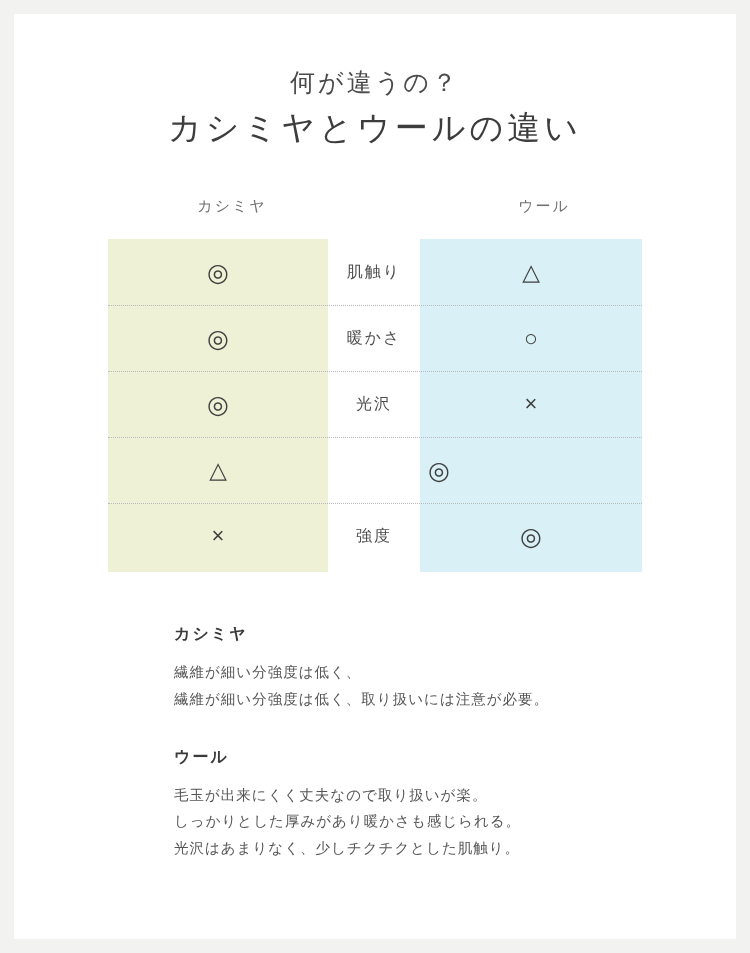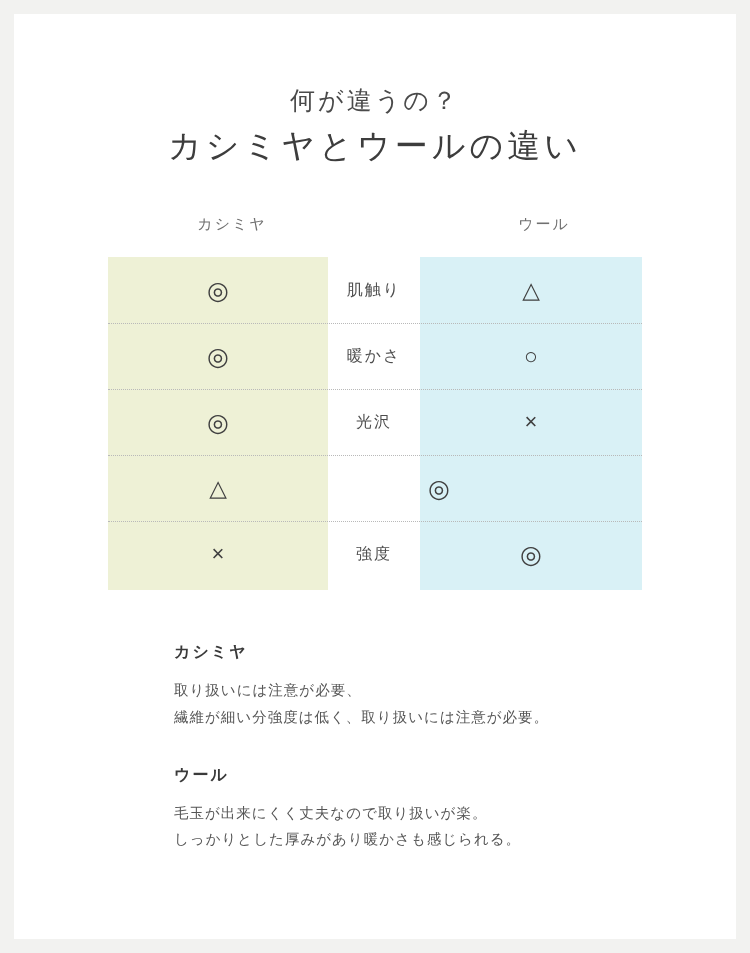--- a/index.html
+++ b/index.html
@@ -26,21 +26,21 @@
   .inner {
     position: relative;
     width: 100%;
     height: 100%;
     background: #ffffff;
   }
 
   
   .heading {
     text-align: center;
-    padding-top: 68px;
+    padding-top: 50px;
   }
   .heading .sub {
     font-family: "Liberation Serif", serif;
     font-size: 25px;
     letter-spacing: 3px;
     color: #4a4a4a;
     line-height: 1.5;
   }
   .heading .main {
     font-family: "Liberation Serif", serif;
@@ -217,26 +217,27 @@
           </div>
         </div>
 
       </div>
     </div>
 
     <div class="descriptions">
 
       <div class="desc-block">
         <div class="desc-title">カシミヤ</div>
-        <div class="desc-line">取り扱いには注意が必要、</div>
+        <div class="desc-line">繊維が細い分強度は低く、</div>
         <div class="desc-line">繊維が細い分強度は低く、取り扱いには注意が必要。</div>
       </div>
 
       <div class="desc-block">
         <div class="desc-title">ウール</div>
         <div class="desc-line">毛玉が出来にくく丈夫なので取り扱いが楽。</div>
         <div class="desc-line">しっかりとした厚みがあり暖かさも感じられる。</div>
+        <div class="desc-line">光沢はあまりなく、少しチクチクとした肌触り。</div>
       </div>
 
     </div>
 
   </div>
 </div>
 
 </body></html>

